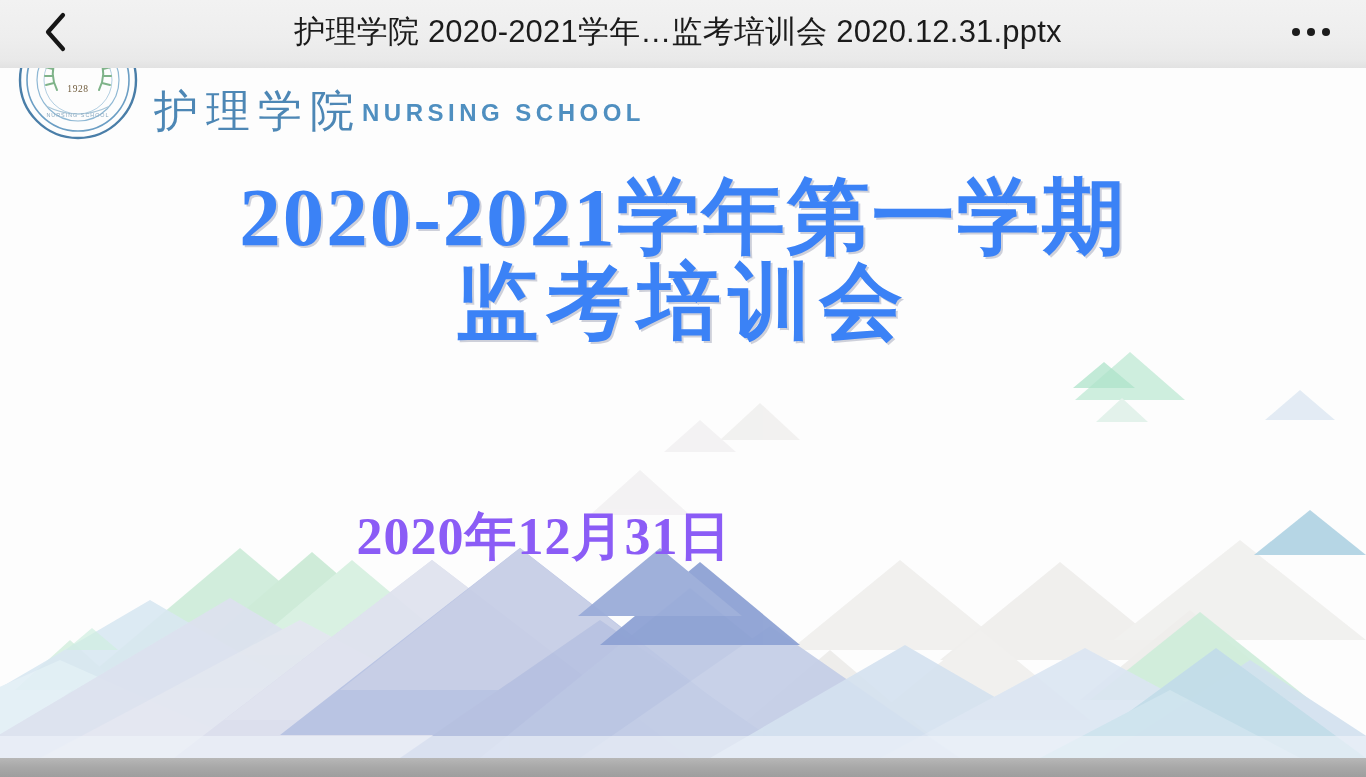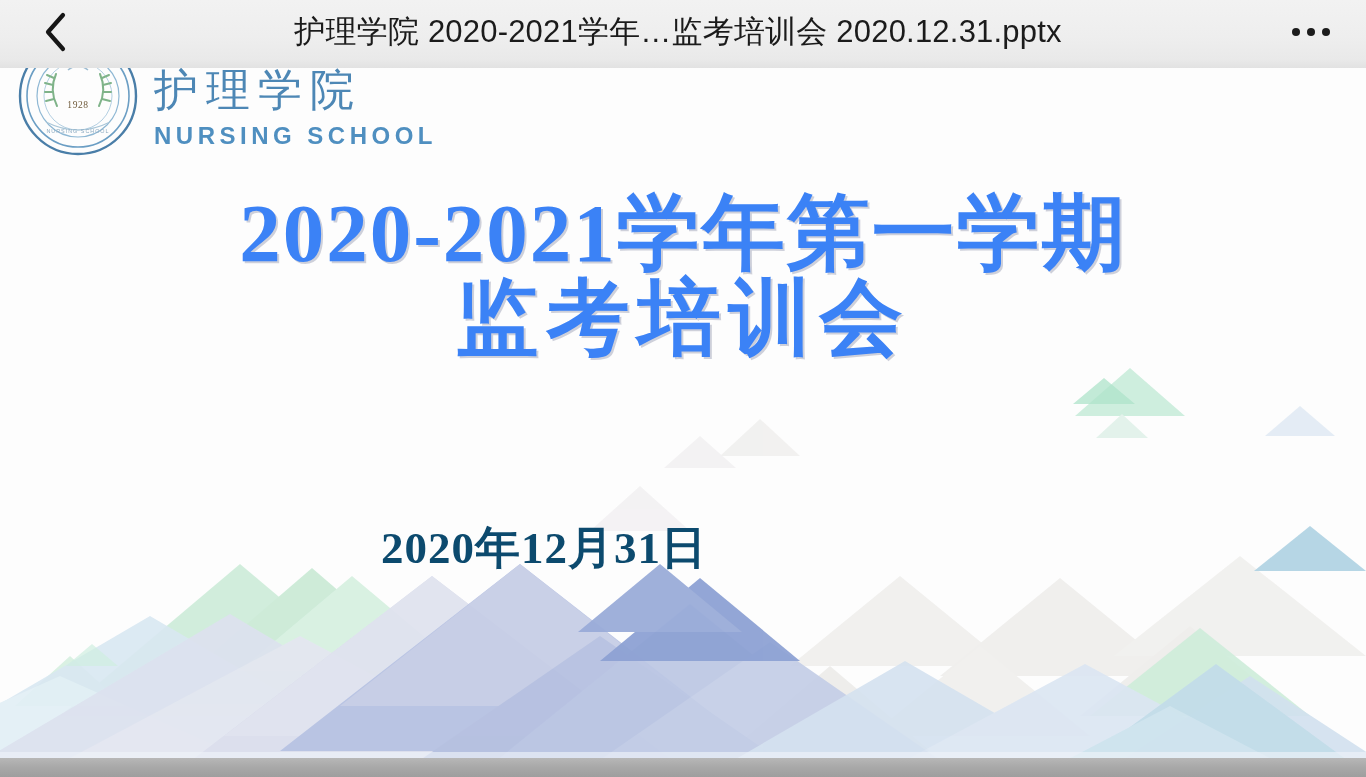--- a/index.html
+++ b/index.html
@@ -75,21 +75,21 @@
     position: absolute;
     left: 0; top: 0;
     width: 1366px;
     height: 758px;
     background: #ffffff;
     overflow: hidden;
     z-index: 10;
   }
   .slide {
     position: absolute;
-    left: 0; top: 16px;
+    left: 0; top: 0;
     width: 1366px;
     height: 758px;
     background: #fdfdfd;
     overflow: hidden;
   }
   .deco-layer {
     position: absolute;
     left: 0; top: 0;
     width: 1366px;
     height: 758px;
@@ -110,21 +110,21 @@
     width: 124px;
     height: 124px;
     flex: 0 0 auto;
     position: relative;
   }
   .logo-seal svg { display: block; }
   .logo-wordmark {
     margin-left: 14px;
     margin-bottom: 8px;
     display: flex;
-    flex-direction: column;
+    flex-direction: row;
     align-items: flex-start;
   }
   .logo-cn {
     font-size: 44px;
     line-height: 1;
     color: #4d87b5;
     letter-spacing: 8px;
     font-family: "Liberation Serif", "DejaVu Serif", serif;
     white-space: nowrap;
   }
@@ -166,22 +166,22 @@
     letter-spacing: 8px;
   }
   .subtitle {
     position: absolute;
     left: 0;
     top: 502px;
     width: 1088px;
     text-align: center;
     font-family: "Liberation Serif", "DejaVu Serif", serif;
     font-weight: bold;
-    font-size: 45px;
-    color: #0c4a6e;
+    font-size: 52px;
+    color: #8b5cf6;
     letter-spacing: 1px;
     z-index: 20;
     white-space: nowrap;
   }
 
   
   .systembar {
     position: absolute;
     left: 0;
     top: 758px;

